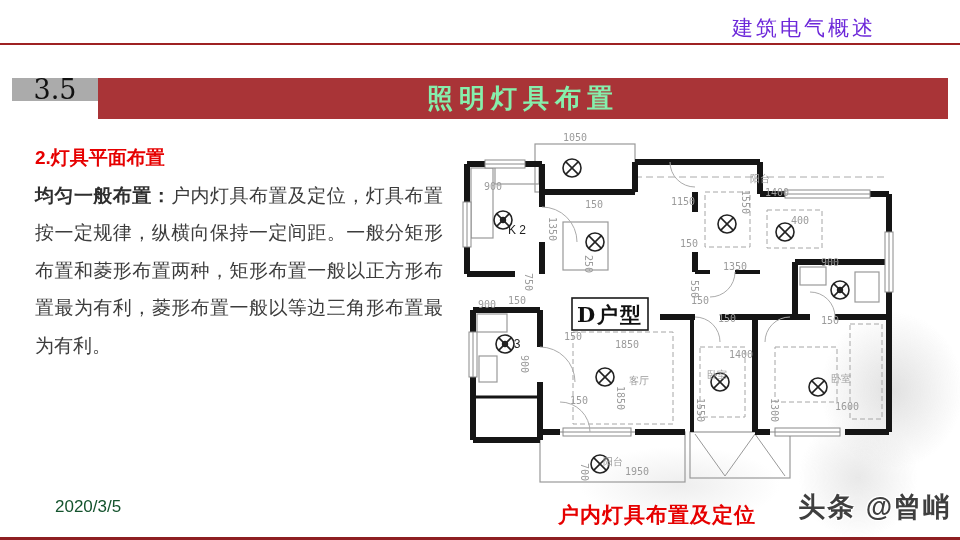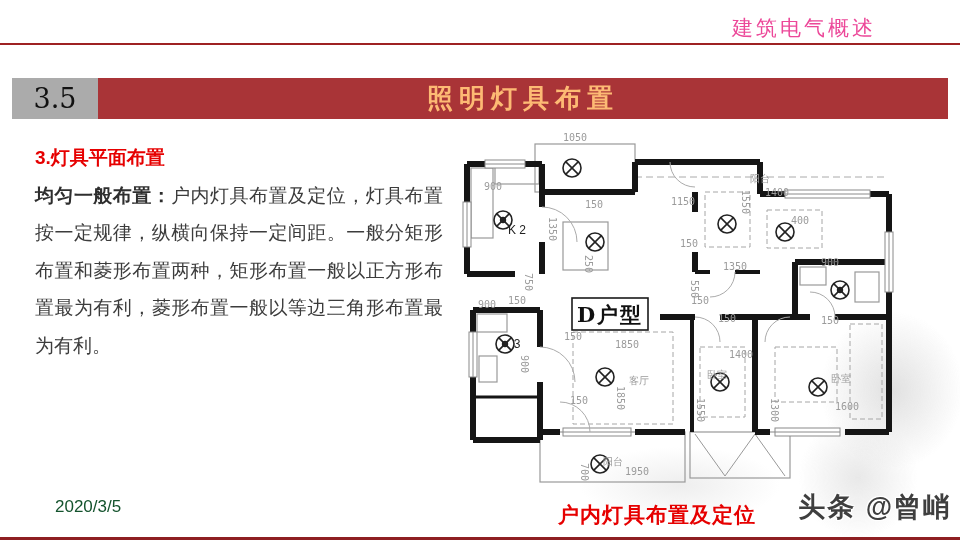--- a/index.html
+++ b/index.html
@@ -1,27 +1,27 @@
 <!DOCTYPE html>
 <html><head>
 <meta charset="utf-8">
 <style>
   html,body{margin:0;padding:0;background:#888;}
   *{box-sizing:border-box;}
   .slide{position:relative;width:960px;height:540px;background:#fff;overflow:hidden;
          font-family:"Liberation Sans",sans-serif;margin:0 auto;}
   .hdr-title{position:absolute;top:14px;right:84px;font-size:21px;letter-spacing:3px;
-             color:#ec4899;font-family:Liberation Serif, serif;}
+             color:#6d28d9;font-family:Liberation Serif, serif;}
   .top-rule{position:absolute;top:43px;left:0;width:960px;height:2px;background:#9E2123;}
   .bottom-rule{position:absolute;bottom:0;left:0;width:960px;height:3px;background:#8E1F22;}
   .sec-bar{position:absolute;top:78px;left:12px;right:12px;height:41px;display:flex;}
-  .sec-num{width:86px;height:41px;background:#ABABAB;color:#111;display:flex;
+  .sec-num{width:86px;height:23px;background:#ABABAB;color:#111;display:flex;
            align-items:center;justify-content:center;font-family:"DejaVu Serif",serif;
            font-size:27px;}
-  .sec-title{flex:1;height:41px;background:#A93437;color:#fdba74;display:flex;align-items:center;
+  .sec-title{flex:1;height:41px;background:#A93437;color:#86efac;display:flex;align-items:center;
              justify-content:center;font-size:26px;font-weight:bold;letter-spacing:6px;
              font-family:"DejaVu Serif","Liberation Serif",serif;}
   .textcol{position:absolute;left:35px;top:139px;width:408px;color:#3c3c3c;}
   .sub-heading{color:#e60000;font-weight:bold;font-size:18px;margin:0 0 8px 0;}
   .textcol p{font-size:19px;line-height:37.5px;margin:0;text-align:justify;}
   .textcol b{color:#2e2e2e;}
   .floorplan{position:absolute;left:455px;top:132px;width:458px;height:362px;}
   .fp-dim{font:10px "DejaVu Sans Mono",monospace;fill:#9b9b9b;}
   .fp-room{font:10px "Liberation Sans",sans-serif;fill:#9b9b9b;}
   .fp-big{font:bold 21px "DejaVu Serif",serif;fill:#101010;letter-spacing:2px;}
@@ -48,21 +48,21 @@
 
   <div class="hdr-title">建筑电气概述</div>
   <div class="top-rule"></div>
 
   <div class="sec-bar">
     <div class="sec-num">3.5</div>
     <div class="sec-title">照明灯具布置</div>
   </div>
 
   <div class="textcol">
-    <p class="sub-heading">3.灯具平面布置</p>
+    <p class="sub-heading">2.灯具平面布置</p>
     <p><b>均匀一般布置：</b><span>户内灯具布置及定位，灯具布置按一定规律，纵横向保持一定间距。一般分矩形布置和菱形布置两种，矩形布置一般以正方形布置最为有利，菱形布置一般以等边三角形布置最为有利。</span></p>
   </div>
 
   <div class="inkblob blob1"></div>
   <div class="inkblob blob2"></div>
 
   <div class="floorplan">
     <svg id="fp" width="458" height="362" viewBox="0 0 458 362" xmlns="http://www.w3.org/2000/svg">
         <rect x="80" y="12" width="100" height="48" fill="none" stroke="#999" stroke-width="1.2"></rect>
         <rect x="85" y="300" width="145" height="50" fill="none" stroke="#999" stroke-width="1.2"></rect>

